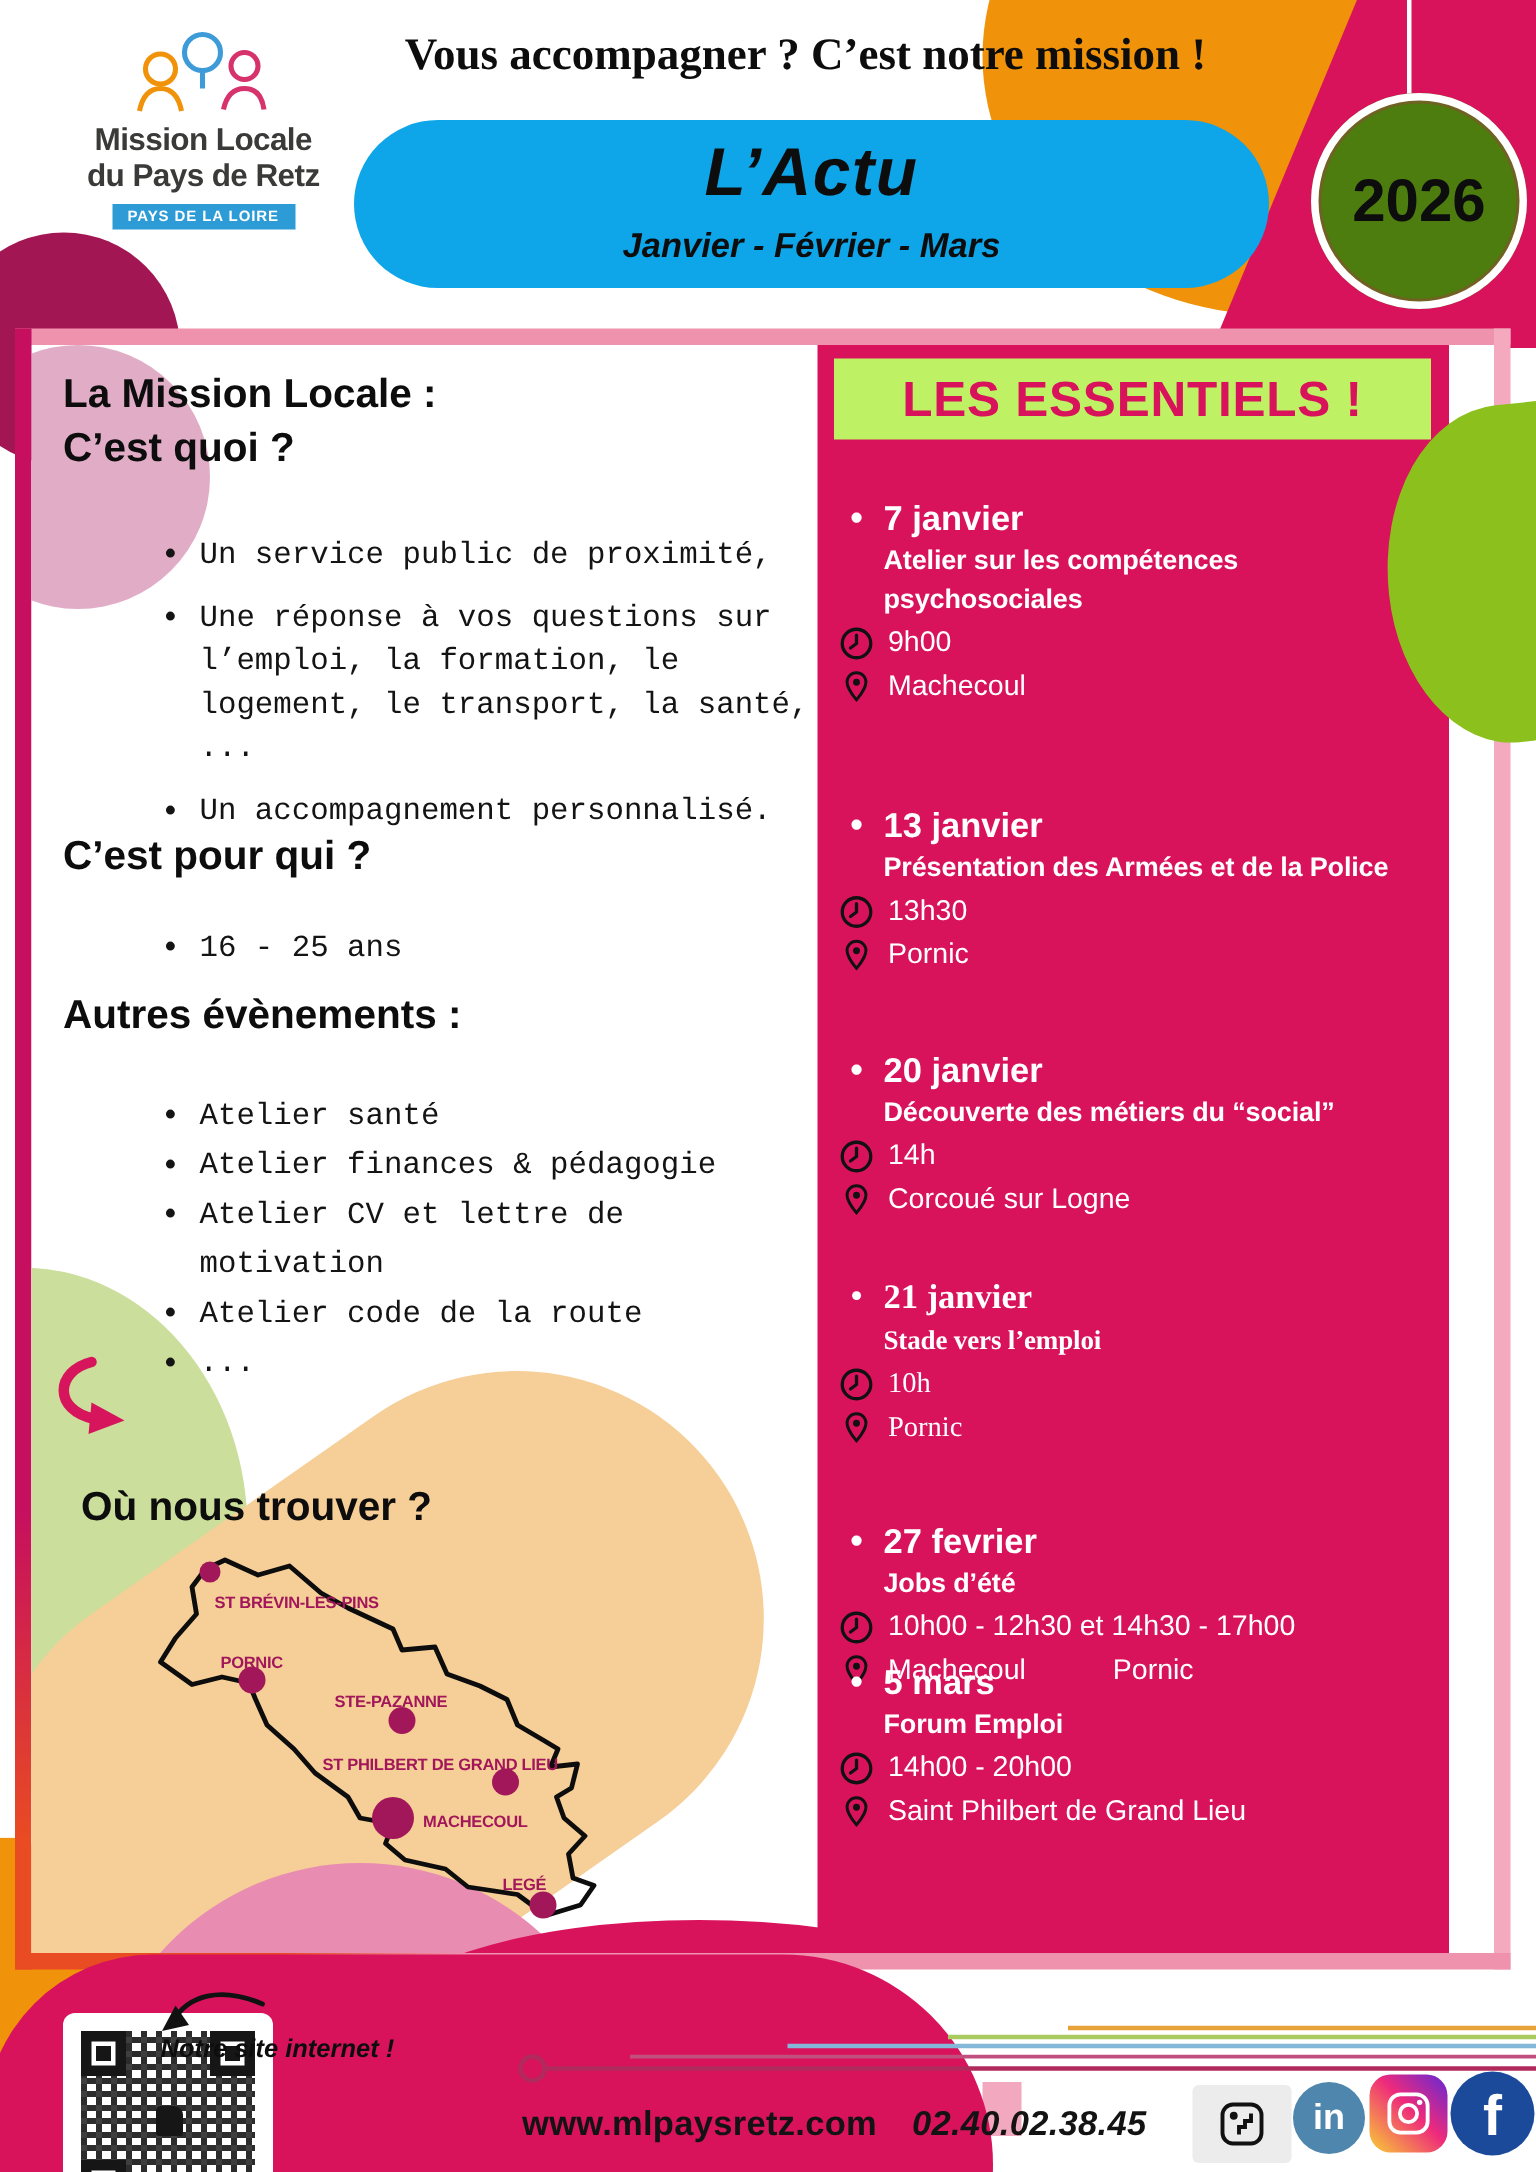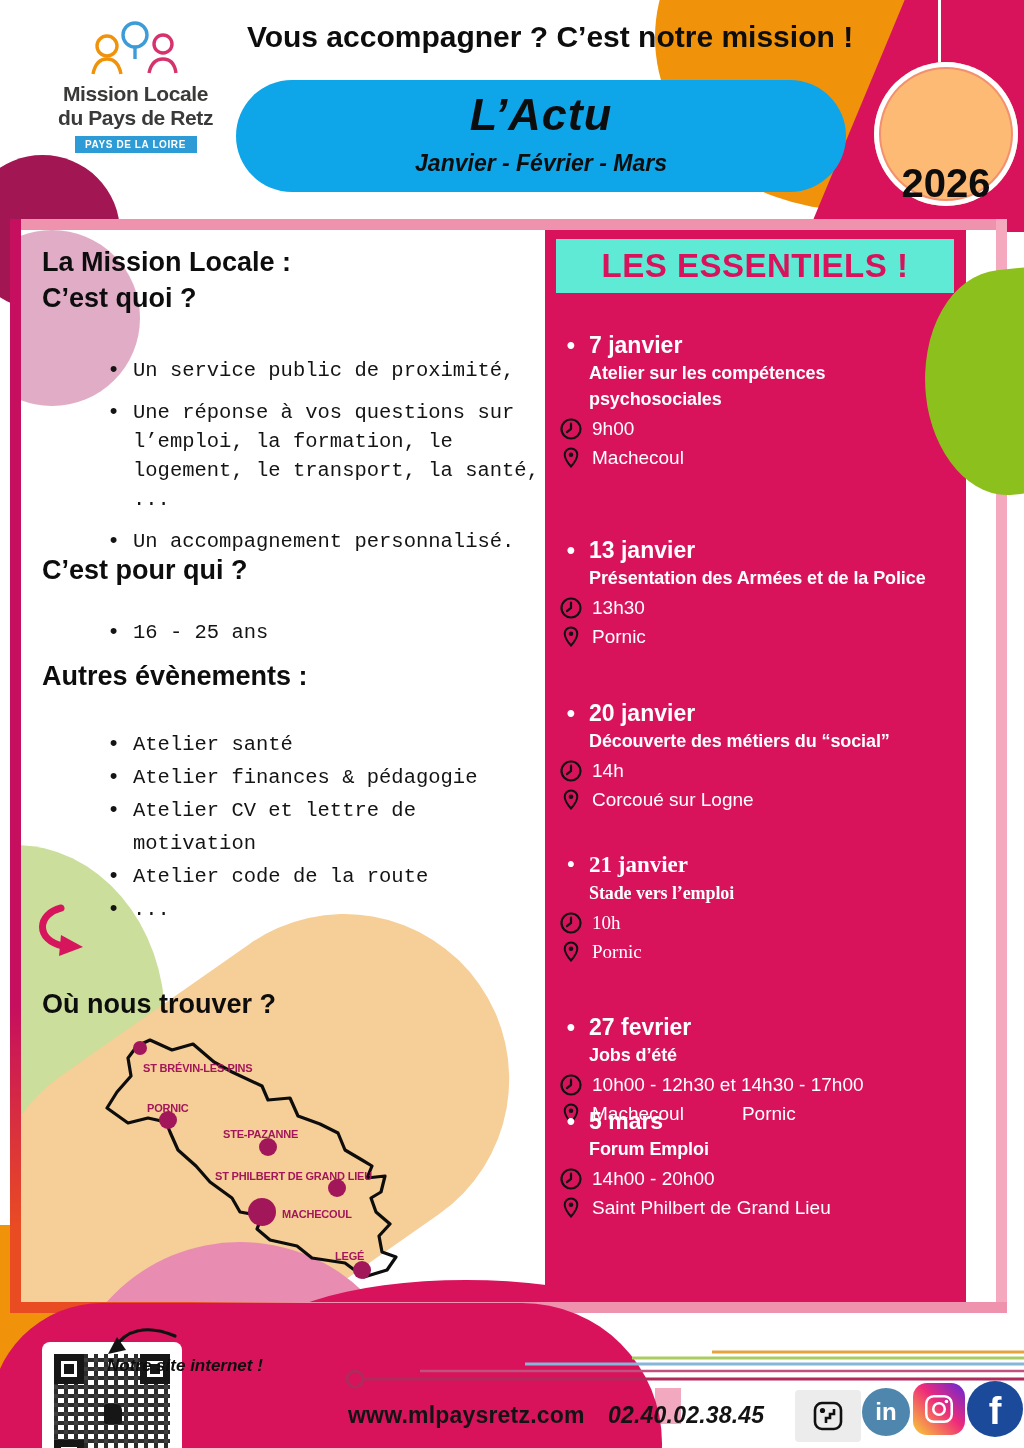--- a/index.html
+++ b/index.html
@@ -5,33 +5,33 @@
   html,body{margin:0;padding:0;}
   body{width:1024px;height:1448px;position:relative;overflow:hidden;background:#fff;
        font-family:"Liberation Sans",sans-serif;color:#111;}
   .abs{position:absolute;}
 
   
   .orange-blob{left:655px;top:-135px;width:390px;height:345px;border-radius:50%;background:#F0930A;}
   .magenta-corner{left:770px;top:0;width:254px;height:232px;background:#D8135C;
       clip-path:polygon(53% 0,100% 0,100% 100%,15% 100%);}
   .ornament-string{left:938px;top:0;width:3px;height:74px;background:#fff;}
-  .ornament{left:874px;top:62px;width:144px;height:144px;border-radius:50%;background:#fdba74;
-      display:flex;align-items:flex-end;justify-content:center;
+  .ornament{left:874px;top:62px;width:144px;height:144px;border-radius:50%;background:#4d7c0f;
+      display:flex;align-items:center;justify-content:center;
       box-shadow:inset 0 0 0 5px #fff, inset 0 0 0 7px rgba(216,19,92,.25);}
   .ornament span{font-size:40px;font-weight:bold;color:#0d0d0d;}
   .darkplum-circle{left:-35px;top:155px;width:155px;height:155px;border-radius:50%;background:#A21653;}
 
   
   .logo{left:38px;top:20px;width:195px;}
   .logo-name{text-align:center;font-size:21px;line-height:24px;color:#3A3A39;font-weight:600;letter-spacing:-0.4px;}
   .logo-badge{margin:6px auto 0;width:122px;background:#2D9BD6;color:#fff;font-size:10px;font-weight:bold;
       text-align:center;letter-spacing:.6px;padding:3px 0;}
 
-  .tagline{left:170px;top:20px;width:760px;text-align:center;font-size:30px;font-weight:800;color:#0d0d0d;}
+  .tagline{left:157px;top:20px;width:760px;text-align:center;font-size:30px;font-weight:800;color:#0d0d0d;font-family:Liberation Serif, serif;}
 
   .banner{left:236px;top:80px;width:610px;height:112px;border-radius:56px;background:#0ea5e9;text-align:center;}
   .banner-title{font-size:45px;font-weight:800;font-style:italic;color:#0d0d0d;margin-top:9px;letter-spacing:1px;}
   .banner-sub{font-size:23px;font-weight:bold;font-style:italic;color:#0d0d0d;margin-top:9px;}
 
   
   .orange-corner{left:0;top:1225px;width:220px;height:223px;background:#F0930A;
       clip-path:polygon(0 0,12px 0,220px 110px,220px 223px,0 223px);}
   .card-border-top{left:10px;top:219px;width:997px;height:11px;background:#EF92AE;}
   .card-border-left{left:10px;top:219px;width:11px;height:1094px;
@@ -56,21 +56,21 @@
   .ul-spaced li{margin-bottom:13px;}
   .ul-tight li{line-height:33px;}
   .left-ul li::before{content:"•";position:absolute;left:4px;font-size:22px;}
   .callout{font-size:22.5px;line-height:40px;color:#141414;}
 
   
   .map-city{font-weight:bold;font-size:11px;fill:#A2175A;letter-spacing:-0.2px;}
 
   
   .panel{left:545px;top:230px;width:421px;height:1072px;background:#D8135C;}
-  .panel-header{position:absolute;left:11px;top:9px;width:398px;height:54px;background:#5eead4;
+  .panel-header{position:absolute;left:11px;top:9px;width:398px;height:54px;background:#bef264;
       display:flex;align-items:center;justify-content:center;}
   .panel-header span{color:#D8135C;font-size:33px;font-weight:800;letter-spacing:.5px;}
   .event{position:absolute;left:12px;width:398px;color:#fff;}
   .ev-head{display:flex;align-items:flex-start;}
   .ev-bullet{width:28px;text-align:center;font-size:25px;line-height:30px;}
   .ev-bullet::before{content:"•";}
   .ev-date{font-size:23px;font-weight:bold;line-height:30px;margin-left:4px;}
   .ev-title{margin-left:32px;font-size:18px;font-weight:bold;line-height:26px;letter-spacing:-0.1px;max-width:356px;}
   .ev-row{display:flex;align-items:center;margin-top:5px;}
   .ev-icon{width:27px;display:flex;justify-content:center;}
@@ -171,21 +171,21 @@
     <li>Atelier CV et lettre de motivation</li>
     <li>Atelier code de la route</li>
     <li>...</li>
   </ul>
 
   <svg class="abs" style="left:10px;top:672px;" width="64" height="60">
     <path d="M30,6 C6,12 4,38 32,44" fill="none" stroke="#D6155D" stroke-width="7" stroke-linecap="round"></path>
     <polygon points="30,33 52,45 28,54" fill="#D6155D"></polygon>
   </svg>
 
-  <div class="abs h-big" style="left:21px;top:756px;">Où nous trouver ?</div>
+  <div class="abs h-big" style="left:33px;top:756px;">Où nous trouver ?</div>
 
   <svg class="abs" style="left:39px;top:790px;" width="420" height="282">
     <path d="M77,26 90,20 112,30 133,24 154,42 172,52 202,66 208,80 230,78 238,96 260,104 278,113 285,130 302,140 312,146 307,158 325,156 321,172 311,178 316,192 330,204 319,216 322,232 336,237 327,250 304,257 285,243 252,238 237,226 210,220 197,209 202,196 180,192 172,178 150,162 136,146 118,130 110,112 106,102 88,98 68,103 47,88 57,72 71,56 68,38 Z" fill="none" stroke="#0d0d0d" stroke-width="3.2" stroke-linejoin="round"></path>
     <circle cx="80" cy="28" r="7" fill="#A2175A"></circle>
     <circle cx="108" cy="100" r="9" fill="#A2175A"></circle>
     <circle cx="208" cy="127" r="9" fill="#A2175A"></circle>
     <circle cx="277" cy="168" r="9" fill="#A2175A"></circle>
     <circle cx="202" cy="192" r="14" fill="#A2175A"></circle>
     <circle cx="302" cy="250" r="9" fill="#A2175A"></circle>
     <text class="map-city" x="83" y="52">ST BRÉVIN-LES-PINS</text>

